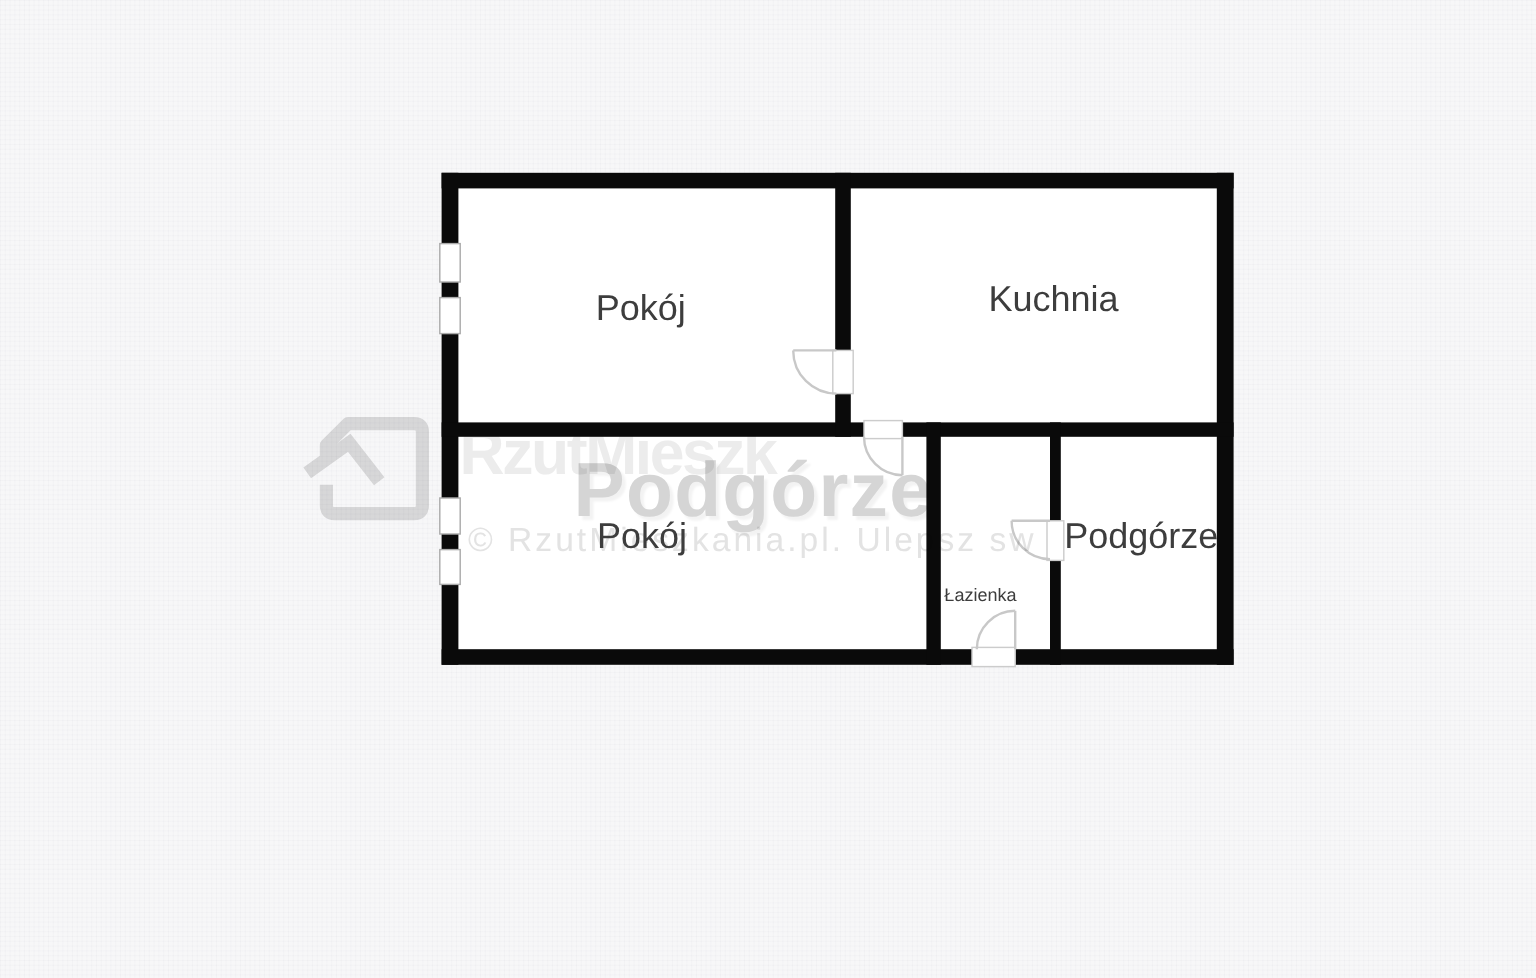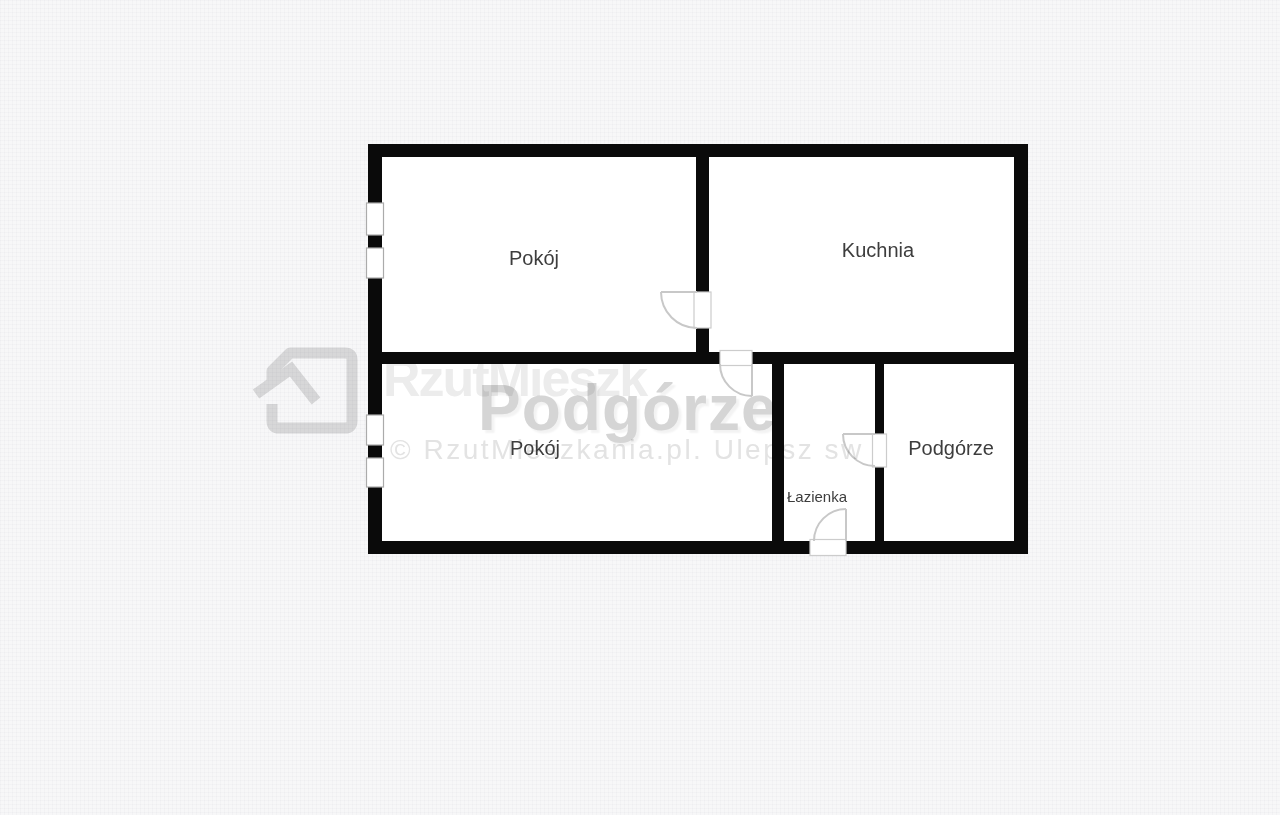--- a/index.html
+++ b/index.html
@@ -30,21 +30,21 @@
   }
   .wm-copyright{
     left:390px;top:436px;
     font-size:28px;letter-spacing:2.5px;line-height:1;
     color:#e3e3e3;
   }
   .wm-logo{left:248px;top:340px;}
   .room-label{
     position:absolute;z-index:3;
     transform:translate(-50%,-50%);
-    color:#3d3d3d;font-size:20px;line-height:1;white-space:nowrap;
+    color:#3d3d3d;font-size:30px;line-height:1;white-space:nowrap;
   }
   .lbl-pokoj-top{left:534px;top:258px;}
   .lbl-kuchnia{left:878px;top:250px;text-align:center;}
   .lbl-pokoj-bottom{left:535px;top:448px;}
   .lbl-lazienka{left:951px;top:448px;}
   .lbl-wejscie{left:817px;top:496px;font-size:15px;}
 </style>
 </head>
 <body>
 

